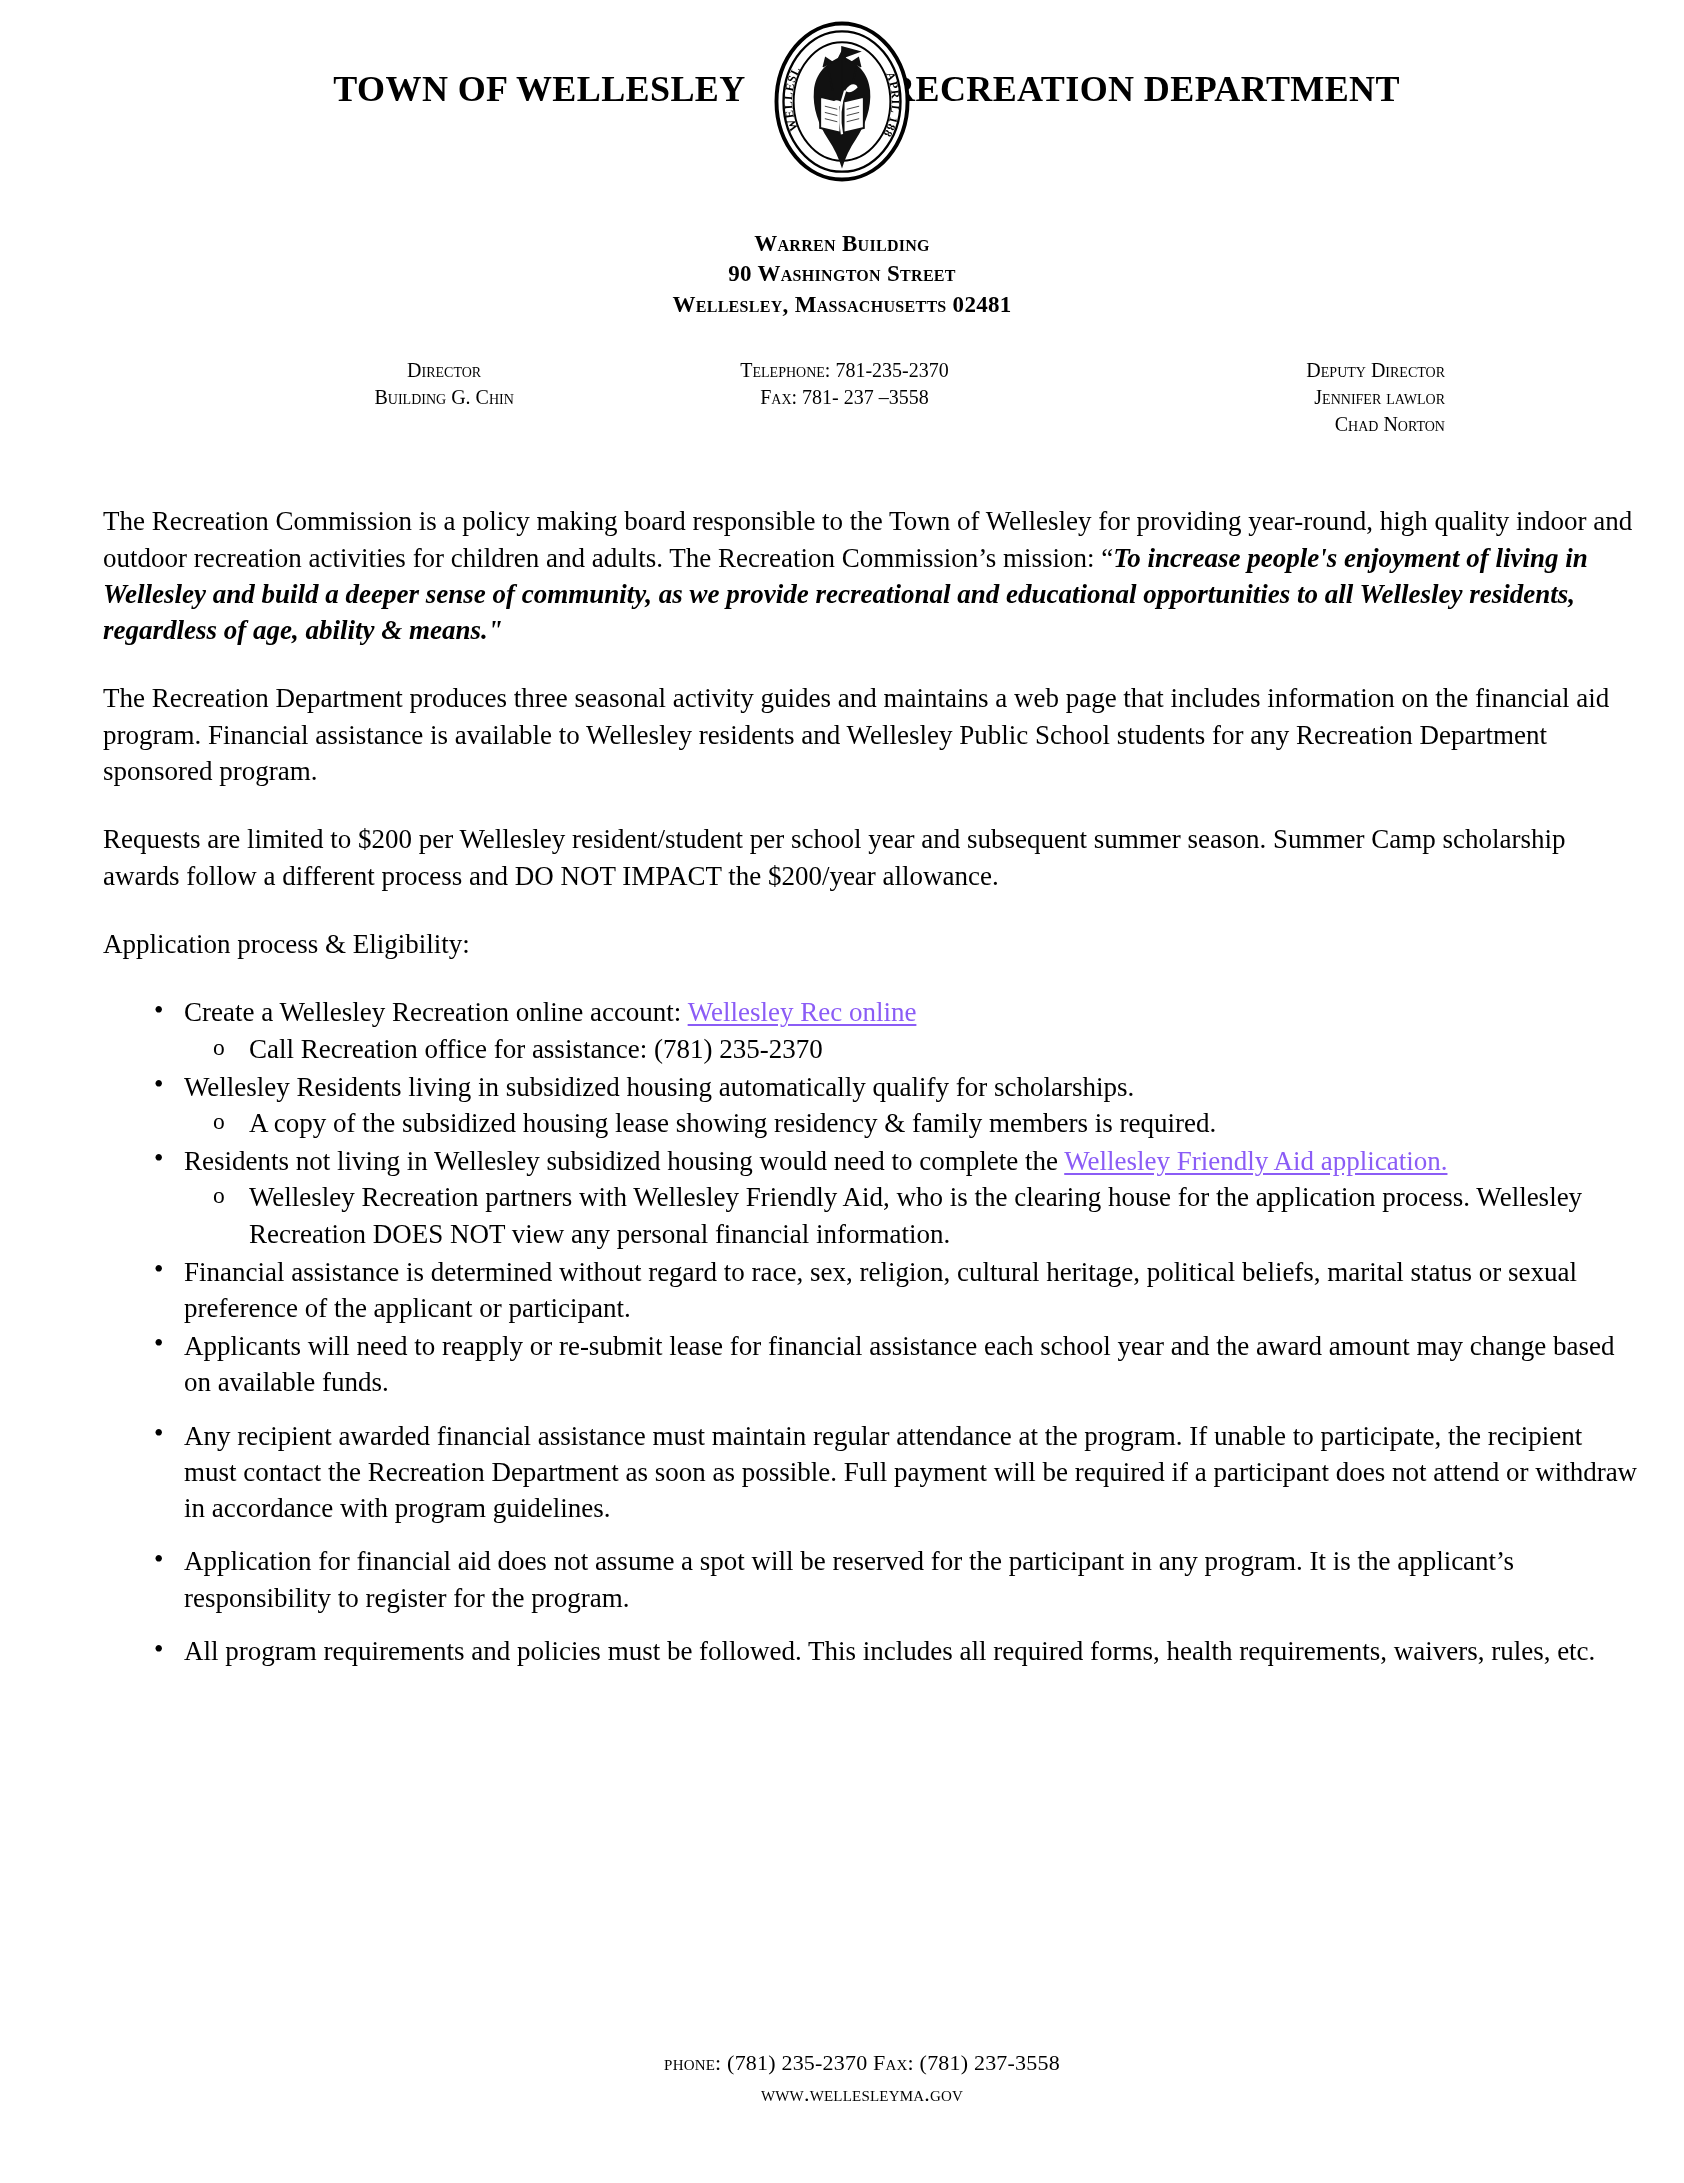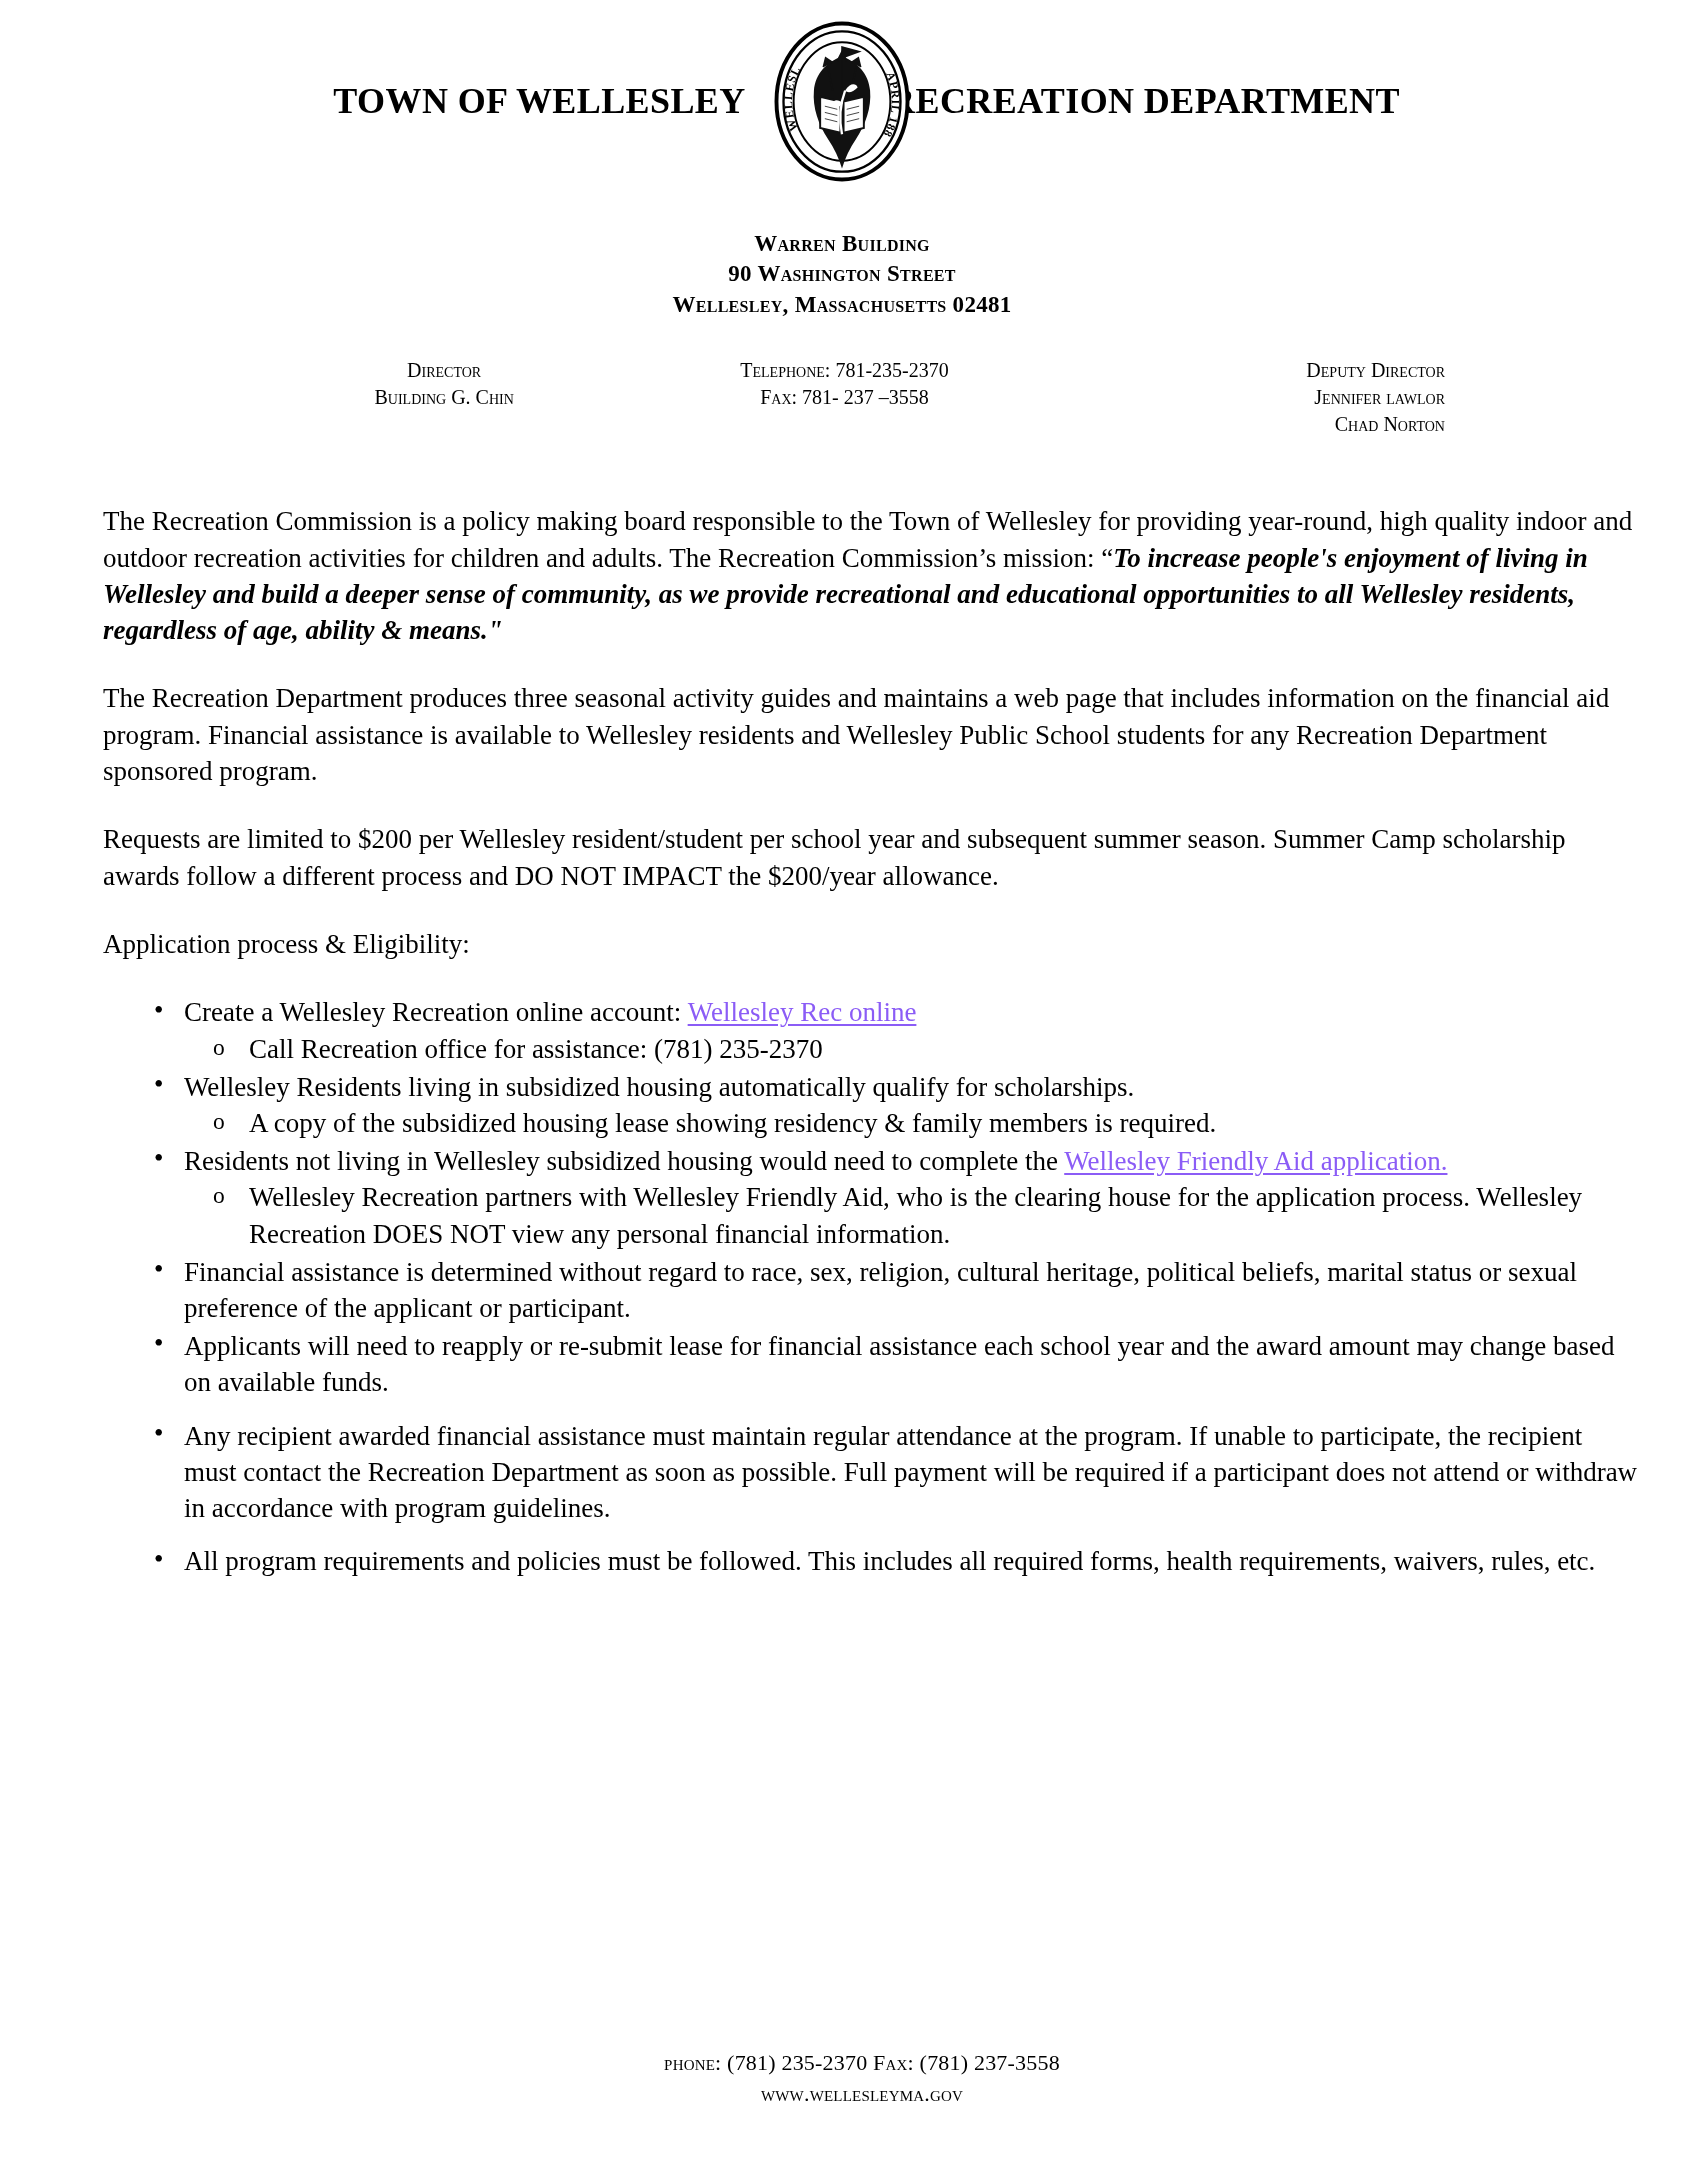--- a/index.html
+++ b/index.html
@@ -21,21 +21,21 @@
     overflow: hidden;
   }
 
   
   .letterhead {
     position: relative;
     height: 210px;
   }
   .masthead-row {
     position: absolute;
-    top: 80px;
+    top: 68px;
     left: 0;
     width: 100%;
     display: flex;
     justify-content: center;
     align-items: baseline;
   }
   .town-title {
     font-size: 36px;
     font-weight: bold;
     letter-spacing: 0.4px;
@@ -280,20 +280,21 @@
           <li>Wellesley Recreation partners with Wellesley Friendly Aid, who is the clearing house for the application process.  Wellesley Recreation DOES NOT view any personal financial information.</li>
         </ul>
       </li>
 
       <li>Financial assistance is determined without regard to race, sex, religion, cultural heritage, political beliefs, marital status or sexual preference of the applicant or participant.</li>
 
       <li>Applicants will need to reapply or re-submit lease for financial assistance each school year and the award amount may change based on available funds.</li>
 
       <li class="spaced">Any recipient awarded financial assistance must maintain regular attendance at the program. If unable to participate, the recipient must contact the Recreation Department as soon as possible. Full payment will be required if a participant does not attend or withdraw in accordance with program guidelines.</li>
 
+      <li class="spaced">Application for financial aid does not assume a spot will be reserved for the participant in any program. It is the applicant’s responsibility to register for the program.</li>
 
       <li class="spaced">All program requirements and policies must be followed. This includes all required forms, health requirements, waivers, rules, etc.</li>
     </ul>
   </div>
 
   <div class="footer">
     <div>phone: (781) 235-2370 Fax: (781) 237-3558</div>
     <div>www.wellesleyma.gov</div>
   </div>
 

